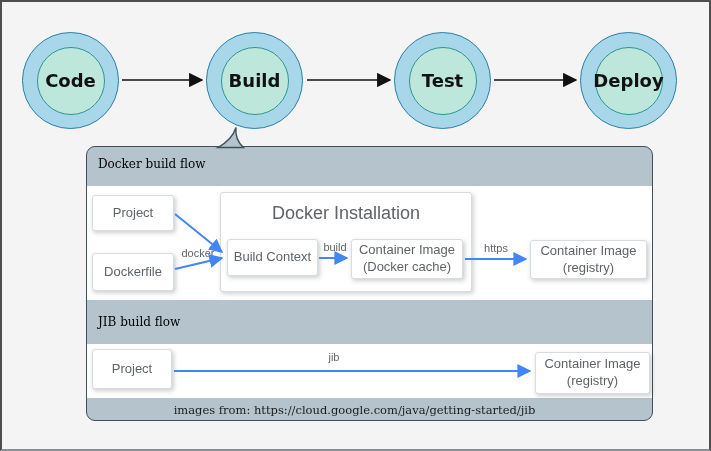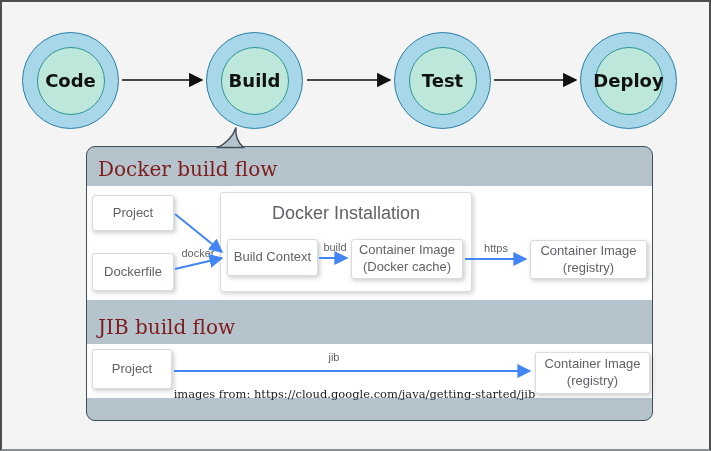--- a/index.html
+++ b/index.html
@@ -30,26 +30,26 @@
   .panel{
     position:absolute;left:84px;top:144px;width:567px;height:275px;
     box-sizing:border-box;background:#b4c3cc;
     border:1.5px solid #3f5059;border-radius:9px;overflow:hidden;
   }
   .band{position:absolute;left:0;right:0;background:#ffffff;}
   .band1{top:39px;height:114px;}
   .band2{top:197px;height:54px;}
   .section-title{
     position:absolute;left:11px;
-    font-family:"DejaVu Serif", serif;font-size:20px;color:#7f1d1d;
+    font-family:"DejaVu Serif", serif;font-size:12px;color:#000000;
   }
   .title1{top:10px;}
   .title2{top:168px;}
   .panel-footer{
-    position:absolute;top:240px;left:0;width:100%;
+    position:absolute;top:256px;left:0;width:100%;
     text-align:center;padding-right:30px;box-sizing:border-box;
     font-family:"DejaVu Serif", serif;font-size:11.5px;color:#1b1b1b;
   }
   
   .box{
     position:absolute;box-sizing:border-box;background:#fff;
     border:1px solid #d8dce0;border-radius:3px;
     box-shadow:1.5px 2px 4px rgba(60,64,67,0.25);
     display:flex;flex-direction:column;align-items:center;justify-content:center;
     font-size:13px;color:#5f6368;text-align:left;line-height:1.3;

